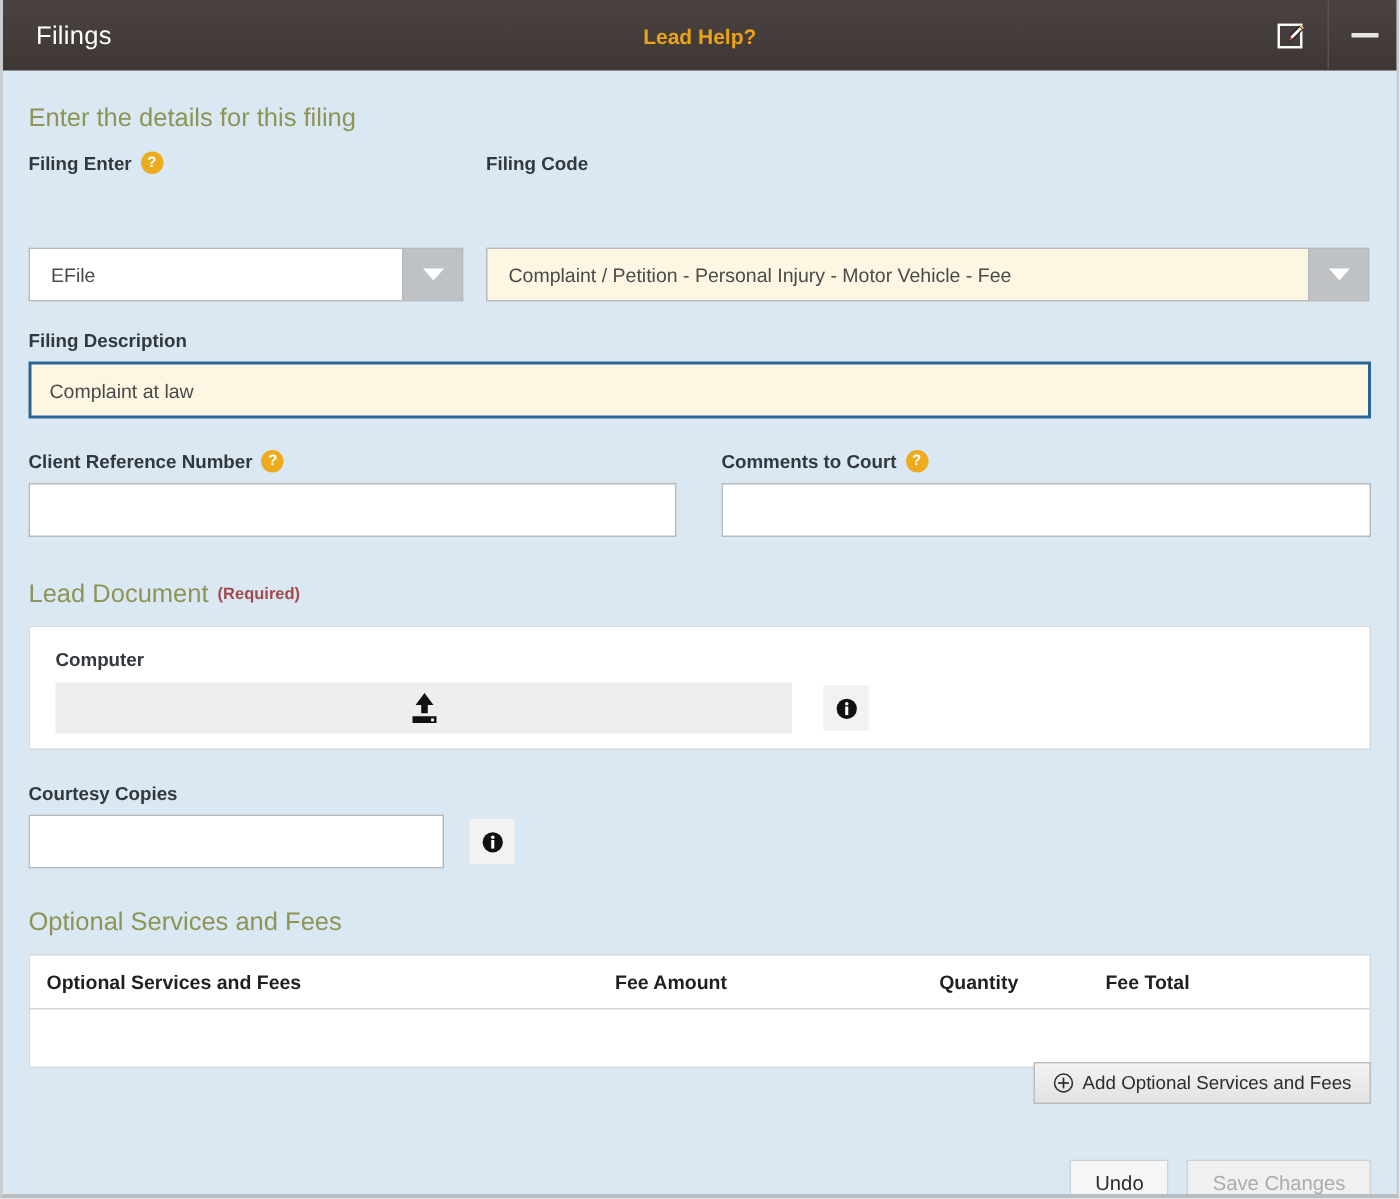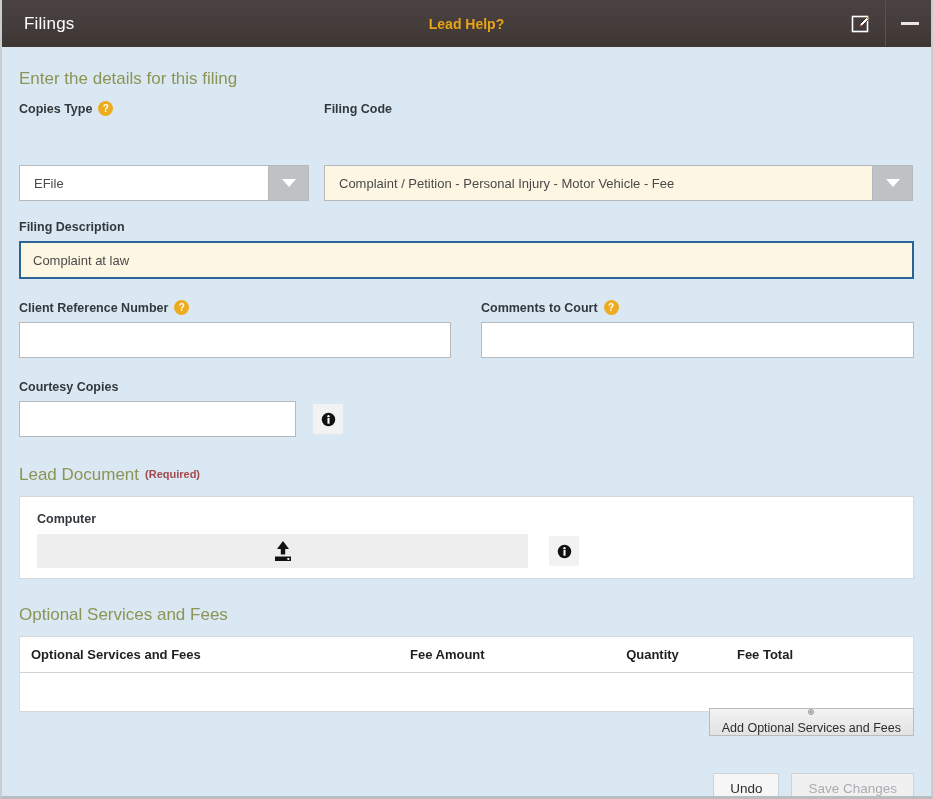--- a/index.html
+++ b/index.html
@@ -229,21 +229,20 @@
     height: 28px;
     background: linear-gradient(to bottom, #f3f3f3 0%, #e2e2e2 100%);
     border: 1px solid #b9bdc0;
     display: flex;
     align-items: center;
     gap: 6px;
     padding: 0 12px;
     font-size: 12.5px;
     color: #2d2d2d;
     cursor: pointer;
-    flex-direction: column;
   }
 
   .footer {
     position: absolute;
     right: 17px;
     top: 726px;
     display: flex;
     gap: 12px;
   }
   .btn {
@@ -286,21 +285,21 @@
     </div>
   </div>
 
   <div class="content">
 
     <div class="section-title">Enter the details for this filing</div>
 
     <div class="row">
       <div style="width:290px;">
         <div class="field-label">
-          <span>Copies Type</span>
+          <span>Filing Enter</span>
           <span class="help-dot">?</span>
         </div>
         <div class="select">
           <span class="sel-text">EFile</span>
           <span class="sel-arrow">
             <span class="caret"></span>
           </span>
         </div>
       </div>
 
@@ -336,37 +335,20 @@
       </div>
 
       <div style="width:30px;"></div>
 
       <div style="width:434px;">
         <div class="field-label">
           <span>Comments to Court</span>
           <span class="help-dot">?</span>
         </div>
         <input class="textinput" type="text" value="" style="">
-      </div>
-    </div>
-
-    <div style="margin-top:20px;">
-      <div class="field-label">
-        <span>Courtesy Copies</span>
-      </div>
-      <div class="row" style="align-items:center;">
-        <input class="textinput" type="text" style="width: 277px;" value="">
-        <div style="width:17px;"></div>
-        <div class="info-btn">
-          <svg width="15" height="15" viewBox="0 0 16 16">
-            <circle cx="8" cy="8" r="7.2" fill="#111111"></circle>
-            <circle cx="8" cy="4.4" r="1.25" fill="#ffffff"></circle>
-            <rect x="6.9" y="6.4" width="2.2" height="6.1" fill="#ffffff"></rect>
-          </svg>
-        </div>
       </div>
     </div>
 
     <div style="margin-top:28px;">
       <div class="section-title">
         <span>Lead Document</span><span class="req">(Required)</span>
       </div>
       <div class="panel" style="height:83px;">
         <div class="panel-label">Computer</div>
         <div class="row" style="align-items:center;">
@@ -382,20 +364,37 @@
             <svg width="15" height="15" viewBox="0 0 16 16">
               <circle cx="8" cy="8" r="7.2" fill="#111111"></circle>
               <circle cx="8" cy="4.4" r="1.25" fill="#ffffff"></circle>
               <rect x="6.9" y="6.4" width="2.2" height="6.1" fill="#ffffff"></rect>
             </svg>
           </div>
         </div>
       </div>
     </div>
 
+    <div style="margin-top:20px;">
+      <div class="field-label">
+        <span>Courtesy Copies</span>
+      </div>
+      <div class="row" style="align-items:center;">
+        <input class="textinput" type="text" style="width: 277px;" value="">
+        <div style="width:17px;"></div>
+        <div class="info-btn">
+          <svg width="15" height="15" viewBox="0 0 16 16">
+            <circle cx="8" cy="8" r="7.2" fill="#111111"></circle>
+            <circle cx="8" cy="4.4" r="1.25" fill="#ffffff"></circle>
+            <rect x="6.9" y="6.4" width="2.2" height="6.1" fill="#ffffff"></rect>
+          </svg>
+        </div>
+      </div>
+    </div>
+
     <div style="margin-top:26px;">
       <div class="section-title">Optional Services and Fees</div>
       <div class="table">
         <div class="table-head">
           <div class="th-a">Optional Services and Fees</div>
           <div class="th-b">Fee Amount</div>
           <div class="th-c">Quantity</div>
           <div class="th-d">Fee Total</div>
         </div>
         <div class="table-body"></div>

